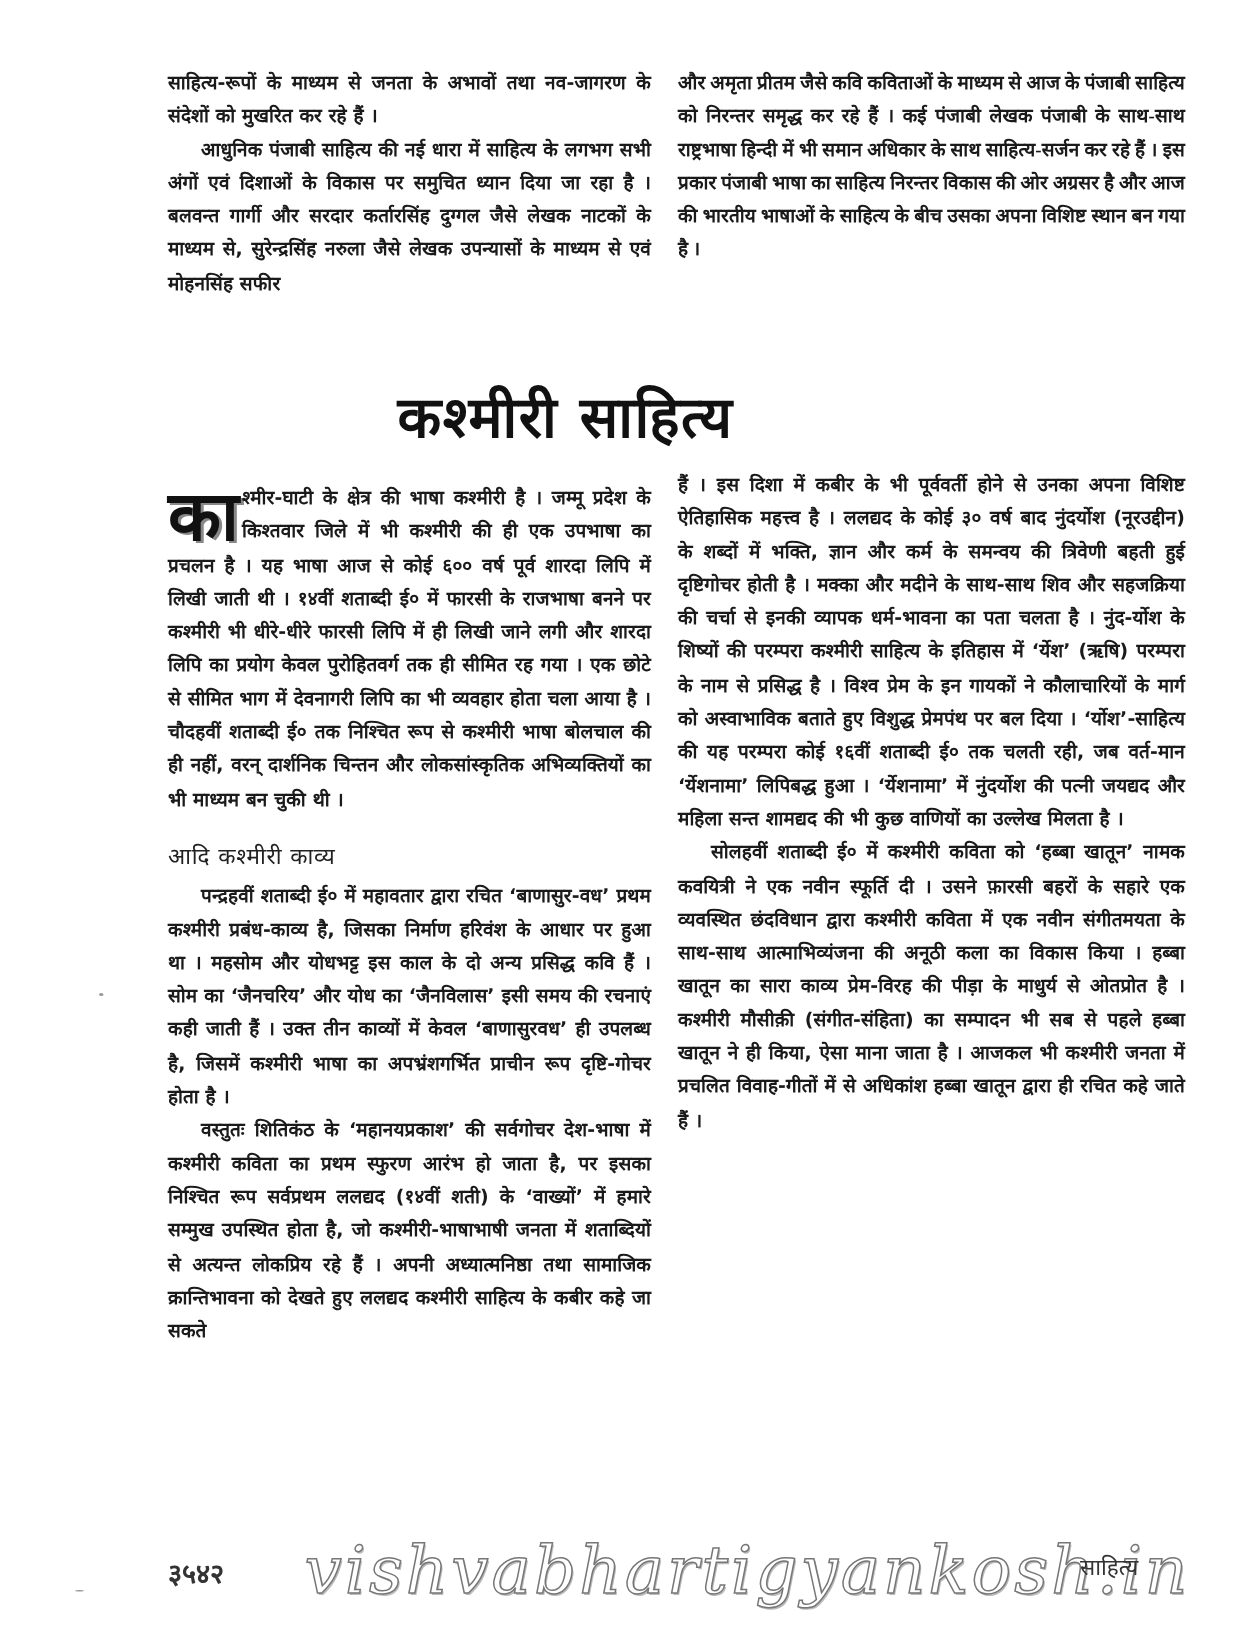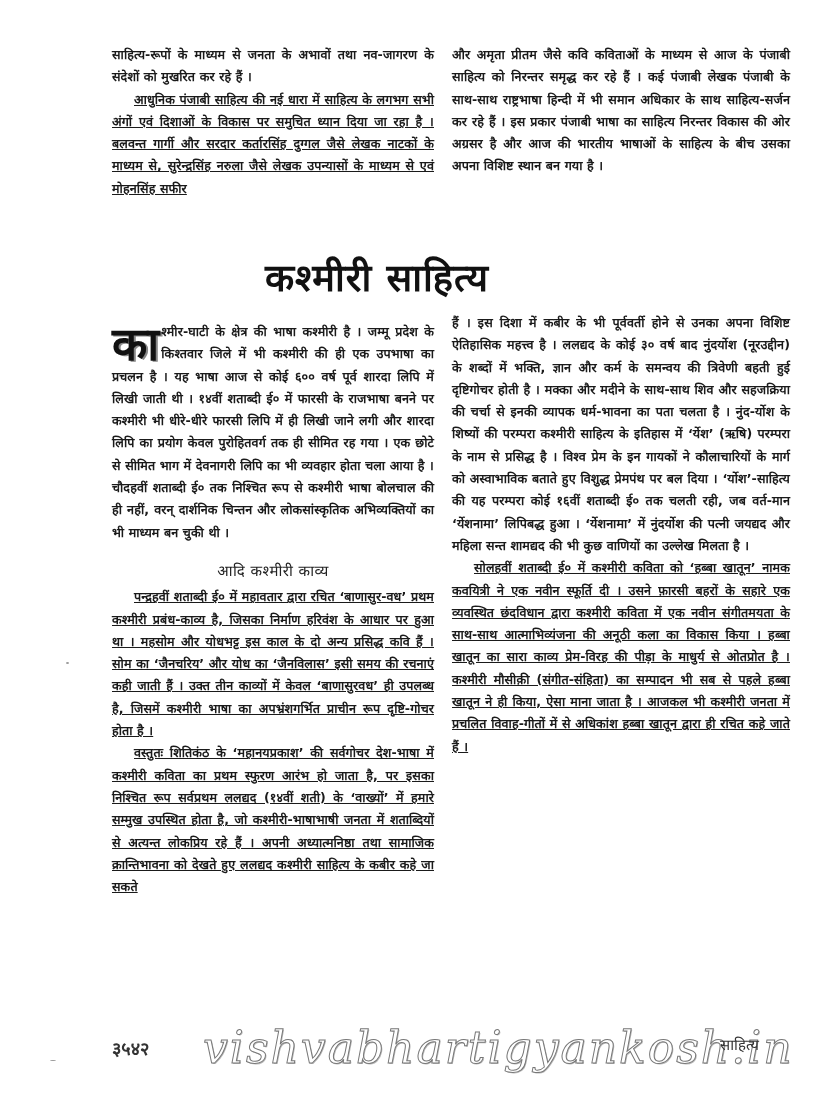--- a/index.html
+++ b/index.html
@@ -5,35 +5,35 @@
   html, body { margin: 0; padding: 0; }
   body {
     width: 827px; height: 1100px; background: #ffffff; position: relative; overflow: hidden;
     font-family: "DejaVu Sans", sans-serif; color: #1a1a1a;
   }
   .col {
     position: absolute; font-size: 12.6px; line-height: 22.3px; text-align: justify;
     font-weight: bold; letter-spacing: 0.1px;
   }
   .col p { margin: 0; }
-  .col p.indent { text-indent: 22px; text-decoration: underline; }
+  .col p.indent { text-indent: 22px; }
   #top-left { left: 112px; top: 44px; width: 322px; }
-  #top-right { left: 452px; top: 44px; width: 338px; }
+  #top-right { left: 452px; top: 44px; width: 338px; font-family: Liberation Serif, serif; }
   #left-col { left: 112px; top: 321px; width: 322px; }
   #right-col { left: 452px; top: 312px; width: 338px; }
   .title {
     position: absolute; left: 0; width: 754px; top: 250px; text-align: center;
     font-size: 38px; font-weight: bold; letter-spacing: 1px; color: #111;
   }
   .dropcap {
     float: left; font-size: 46px; line-height: 40px; font-weight: bold; margin: 3px 2px 0 0;
     color: #111; text-shadow: 2px 1px 0 #888;
   }
   .subhead {
-    text-align: center; font-weight: normal; font-size: 15px; margin: 16px 0 4px 0 !important;
+    font-weight: normal; font-size: 15px; margin: 16px 0 4px 0 !important;
     color: #222; letter-spacing: 0.5px;
   }
   .footer-num {
     position: absolute; left: 112px; top: 1036px; font-size: 18px; font-weight: bold; color: #333;
   }
   .footer-section {
     position: absolute; left: 720px; top: 1034px; font-size: 15px; color: #333;
   }
   .watermark {
     position: absolute; left: 203px; top: 1022px; font-family: "DejaVu Serif", serif;

